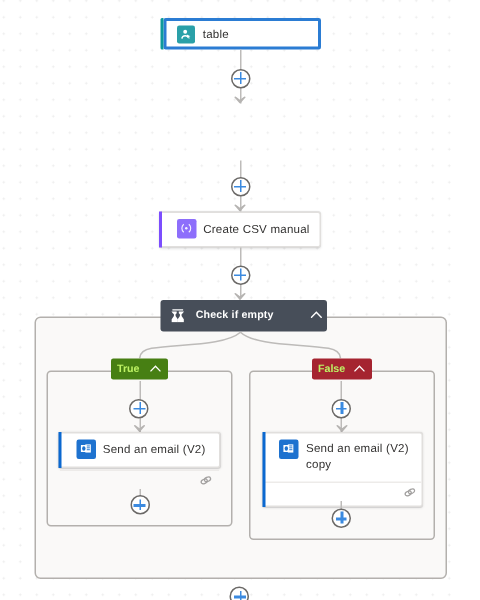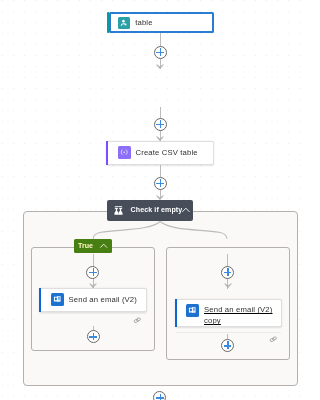--- a/index.html
+++ b/index.html
@@ -50,21 +50,21 @@
      border-radius:2px;display:flex;align-items:center;color:#fff;}
   .scopehdr .sicon{width:11px;height:11px;margin-left:6px;flex:none;
      display:flex;align-items:center;justify-content:center;}
   .scopehdr .slabel{font-size:7.1px;font-weight:bold;margin-left:6.5px;
      line-height:9px;letter-spacing:.1px;}
   .scopehdr .chev{position:absolute;right:3px;top:6.9px;display:block;line-height:0;}
 
   .branchbox{position:absolute;box-sizing:border-box;background:#faf9f8;
      border:1px solid #b3b0ad;border-radius:3px;}
   .branchbadge{position:absolute;box-sizing:border-box;border-radius:1.5px;
-     display:flex;align-items:center;color:#fef9c3;}
+     display:flex;align-items:center;color:#bef264;}
   .branchbadge .chev{position:absolute;display:block;line-height:0;}
   .branchbadge .blabel{font-size:7.1px;font-weight:bold;margin-left:4px;line-height:9px;}
 </style>
 </head>
 <body>
 
 <div id="canvas">
 
   <div class="card" id="trigger">
     <div class="accent"></div>
@@ -98,33 +98,33 @@
   <div class="card" id="csv" style="left:106px;top:141px;width:108px;height:24px;">
     <div class="accent" style="background:#7C4DFE"></div>
     <div class="titlerow">
       <span class="ticon" style="background:#8D6EFB">
         <svg width="10.4" height="10.4" viewBox="0 0 16 16" fill="none" stroke="#ffffff" stroke-width="1.15" opacity="0.9">
           <path d="M5.4 3.9 A5.3 5.3 0 0 0 5.4 12.1"></path>
           <path d="M10.6 3.9 A5.3 5.3 0 0 1 10.6 12.1"></path>
           <circle cx="8" cy="8" r="1.25" fill="#ffffff" stroke="none"></circle>
         </svg>
       </span>
-      <span class="tlabel">Create CSV table</span>
+      <span class="tlabel">Create CSV manual</span>
     </div>
   </div>
 
   <div class="vline" style="left:159.9px;top:165px;height:34px;"></div>
   <div class="plus" style="left:153.5px;top:176.5px;"></div>
   <span class="arrowhead" style="left:156px;top:194.5px;"><svg width="8" height="5.2" viewBox="0 0 16 10.4" fill="#b6b4b2">
         <path d="M8 10.4 L0.4 1.6 Q 1.2 0.2 2.6 1.0 L8 5.1 L13.4 1.0 Q 14.8 0.2 15.6 1.6 Z"></path>
       </svg></span>
 
   <div class="scope" style="left:23px;top:211px;width:275px;height:175px;"></div>
 
-  <div class="scopehdr" style="left:107px;top:200px;width:86px;height:21px;">
+  <div class="scopehdr" style="left:107px;top:200px;width:111px;height:21px;">
     <span class="sicon">
       <svg width="9.0" height="9.0" viewBox="0 0 18 18" fill="#ffffff">
         <rect x="1.8" y="0.4" width="14.4" height="1.5" rx="0.3"></rect>
         <path d="M0.6 3.4 h7.0 v2.2 l-1.5 1.4 v2.2 l3.0 4.6 v3.8 h-8.2 v-3.8 l3.0 -4.6 v-2.2 l-1.5 -1.4 z"></path>
         <path d="M17.4 3.4 h-7.0 v2.2 l1.5 1.4 v2.2 l-3.0 4.6 v3.8 h8.2 v-3.8 l-3.0 -4.6 v-2.2 l1.5 -1.4 z"></path>
       </svg>
     </span>
     <span class="slabel">Check if empty</span>
     <span class="chev">
       <svg width="7.8" height="5.4" viewBox="0 0 13 9" fill="none" stroke="#fff" stroke-width="1.5" stroke-linecap="square" stroke-linejoin="miter">
@@ -176,28 +176,36 @@
           <ellipse cx="10.7" cy="5.1" rx="4.3" ry="2.8" transform="rotate(-25 10.7 5.1)"></ellipse>
         </svg>
       </span>
     </div>
   </div>
 
   <div class="vline" style="left:92.9px;top:326px;height:11px;"></div>
   <div class="plus" style="left:86.5px;top:330px;"></div>
 
   <div class="branchbox" style="left:166px;top:247px;width:124px;height:113px;"></div>
+  <div class="branchbadge" style="left:208px;top:239px;width:40px;height:14px;background:#A52430;">
+    <span class="blabel">False</span>
+    <span class="chev" style="right:4.5px;top:4.4px;">
+      <svg width="7.3" height="5.1" viewBox="0 0 13 9" fill="none" stroke="#fff" stroke-width="1.5" stroke-linecap="square" stroke-linejoin="miter">
+          <path d="M1.1 7.6 L6.5 2.0 L11.9 7.6"></path>
+        </svg>
+    </span>
+  </div>
 
   <div class="vline" style="left:227.3px;top:253.5px;height:35px;"></div>
   <div class="plus" style="left:220.8px;top:265.5px;"></div>
   <span class="arrowhead" style="left:223.8px;top:282.5px;"><svg width="8" height="5.2" viewBox="0 0 16 10.4" fill="#b6b4b2">
         <path d="M8 10.4 L0.4 1.6 Q 1.2 0.2 2.6 1.0 L8 5.1 L13.4 1.0 Q 14.8 0.2 15.6 1.6 Z"></path>
       </svg></span>
 
-  <div class="card" id="email2" style="left:174.5px;top:299px;width:107.5px;height:28px;text-decoration:underline;">
+  <div class="card" id="email2" style="left:174.5px;top:288px;width:107.5px;height:50px;">
     <div class="accent" style="background:#0B68D0"></div>
     <div class="titlerow" style="height:32.1px;align-items:flex-start;padding-top:6.8px;box-sizing:border-box;">
       <span class="ticon" style="background:#1E72CF">
         <svg width="12.6" height="12.6" viewBox="0 0 24 24">
           <rect x="11.2" y="6.2" width="7.0" height="10.4" fill="#ffffff"></rect>
           <rect x="12.4" y="7.6" width="4.6" height="1.2" fill="#1E72CF"></rect>
           <rect x="12.4" y="10.0" width="4.6" height="1.2" fill="#1E72CF"></rect>
           <rect x="12.4" y="12.4" width="4.6" height="1.2" fill="#1E72CF"></rect>
           <rect x="5.6" y="7.0" width="7.4" height="9.0" rx="0.4" fill="#ffffff"></rect>
           <ellipse cx="9.3" cy="11.5" rx="2.15" ry="2.85" fill="#1E72CF"></ellipse>

